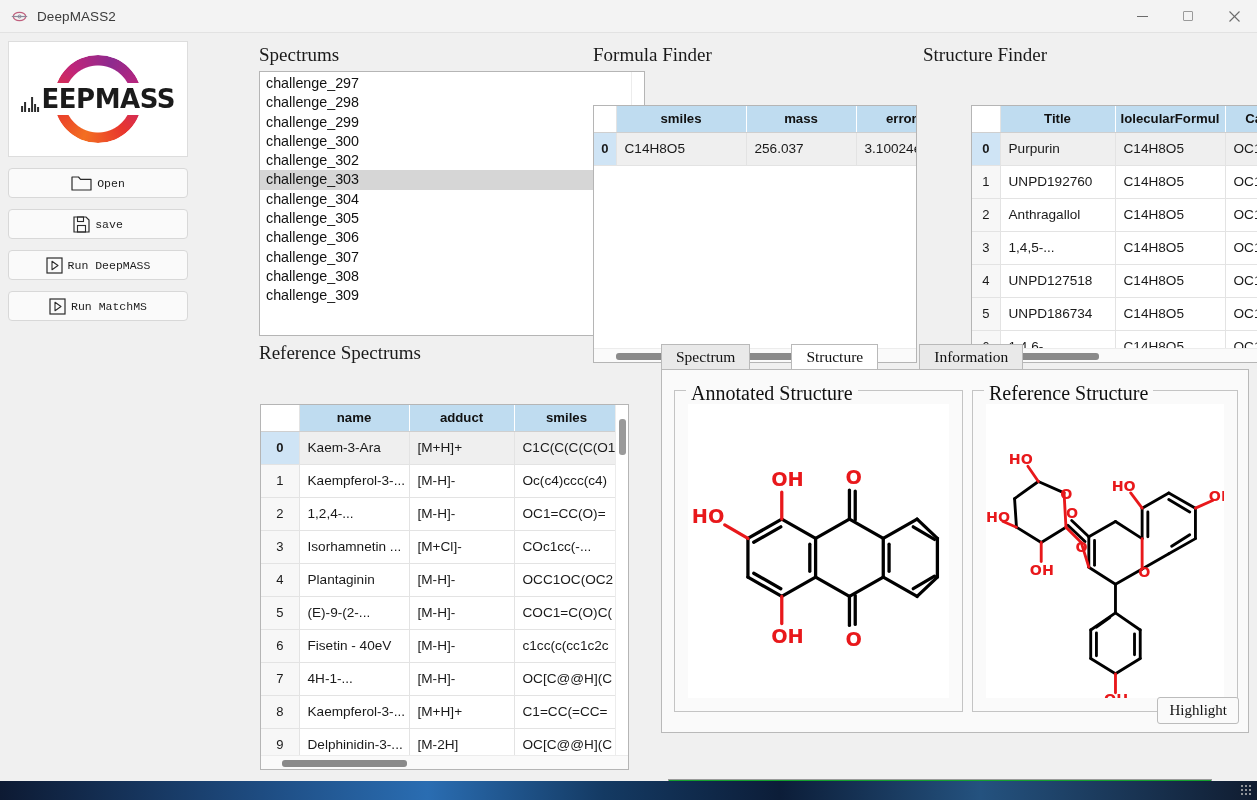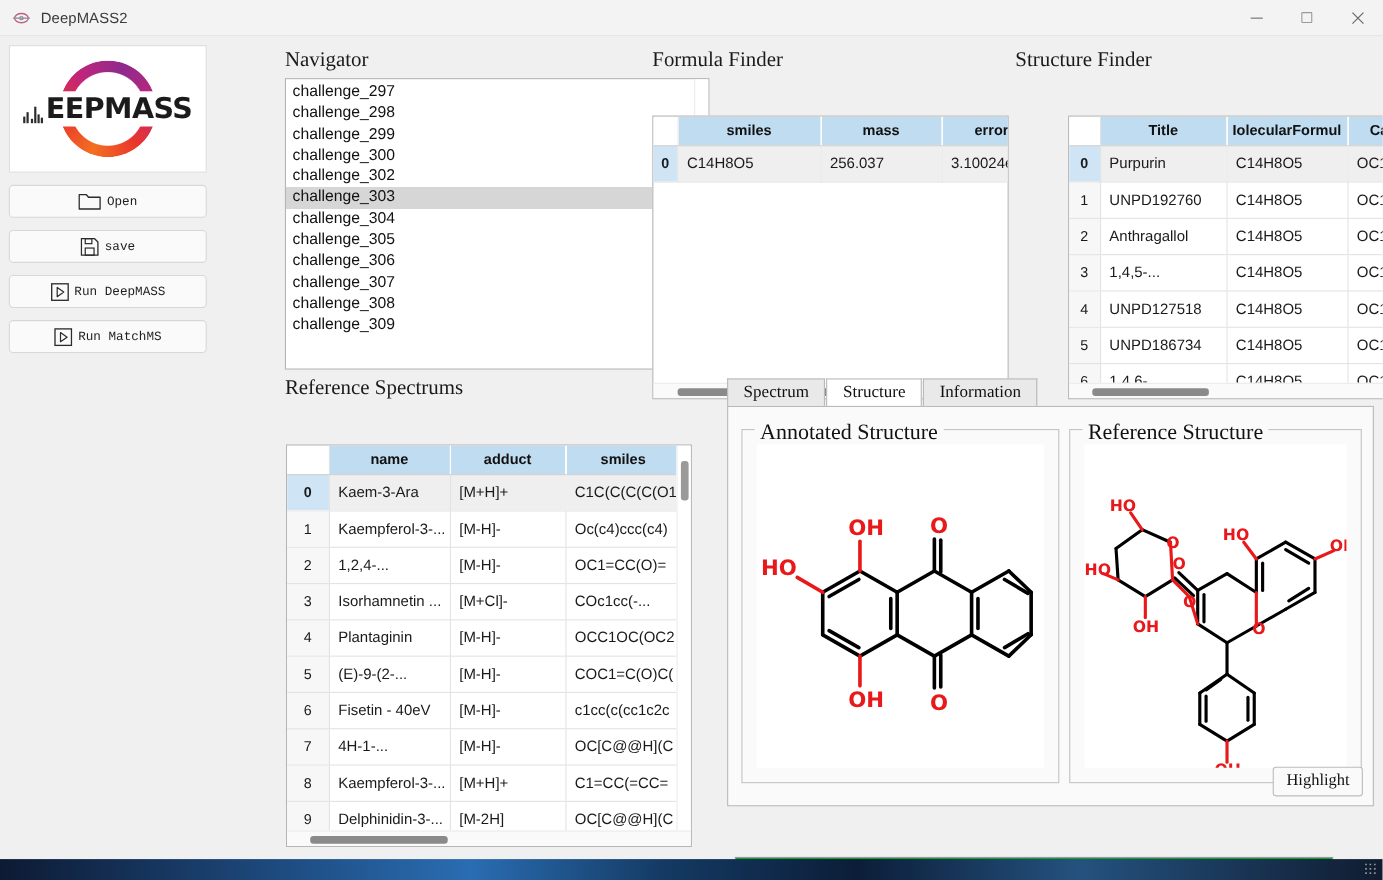--- a/index.html
+++ b/index.html
@@ -122,21 +122,21 @@
   
   #structure-finder { left:923px; top:72px; width:326px; height:258px;margin-left:48px; }
   #sf-inner { position:absolute; left:0; top:0; right:13px; bottom:14px; overflow:hidden; }
 
   
   #ref-spectrums { left:260px; top:371px; width:369px; height:366px; }
   #rs-inner { position:absolute; left:0; top:0; right:13px; bottom:14px; overflow:hidden; }
 
   
   #tabarea { position:absolute; left:661px; top:310px; width:588px; height:390px; }
-  #tabstrip { position:absolute; left:0; top:0; height:26px; display:flex; align-items:flex-end; }
+  #tabstrip { position:absolute; left:0; top:0; height:26px; display:flex; align-items:flex-end;gap:40px; }
   .tab {
     font-family:"Liberation Serif", serif; font-size:15.5px; color:#111;
     padding:3px 14px 4px 14px; border:1px solid #b9b9b9; border-bottom:none;
     background:#e9e9e9; margin-right:1px; cursor:pointer; line-height:17px;
   }
   .tab.active { background:#fff; position:relative; top:1px; padding-bottom:5px; }
   #tabpanel {
     position:absolute; left:0; top:26px; right:0; bottom:0;
     background:#fafafa; border:1px solid #b9b9b9;
   }
@@ -253,21 +253,21 @@
       <span>
         <svg width="17" height="17" viewBox="0 0 17 17">
             <rect x="1" y="1" width="15" height="15" fill="none" stroke="#2b2b2b" stroke-width="1.2"></rect>
             <path d="M6 4.3l6 4.2-6 4.2z" fill="none" stroke="#2b2b2b" stroke-width="1.1" stroke-linejoin="round"></path>
           </svg>
       </span>
       <span>Run MatchMS</span>
     </div>
   </div>
 
-  <div class="panel-heading" style="left:259px; top:11px;">Navigator</div>
+  <div class="panel-heading" style="left:259px; top:11px;">Spectrums</div>
   <div class="panel-heading" style="left:593px; top:11px;">Formula Finder</div>
   <div class="panel-heading" style="left:923px; top:11px;">Structure Finder</div>
   <div class="panel-heading" style="left:259px; top:309px;">Reference Spectrums</div>
 
   <div class="box" id="navigator">
     <div id="nav-list">
         <div class="nav-item">challenge_297</div>
         <div class="nav-item">challenge_298</div>
         <div class="nav-item">challenge_299</div>
         <div class="nav-item">challenge_300</div>

